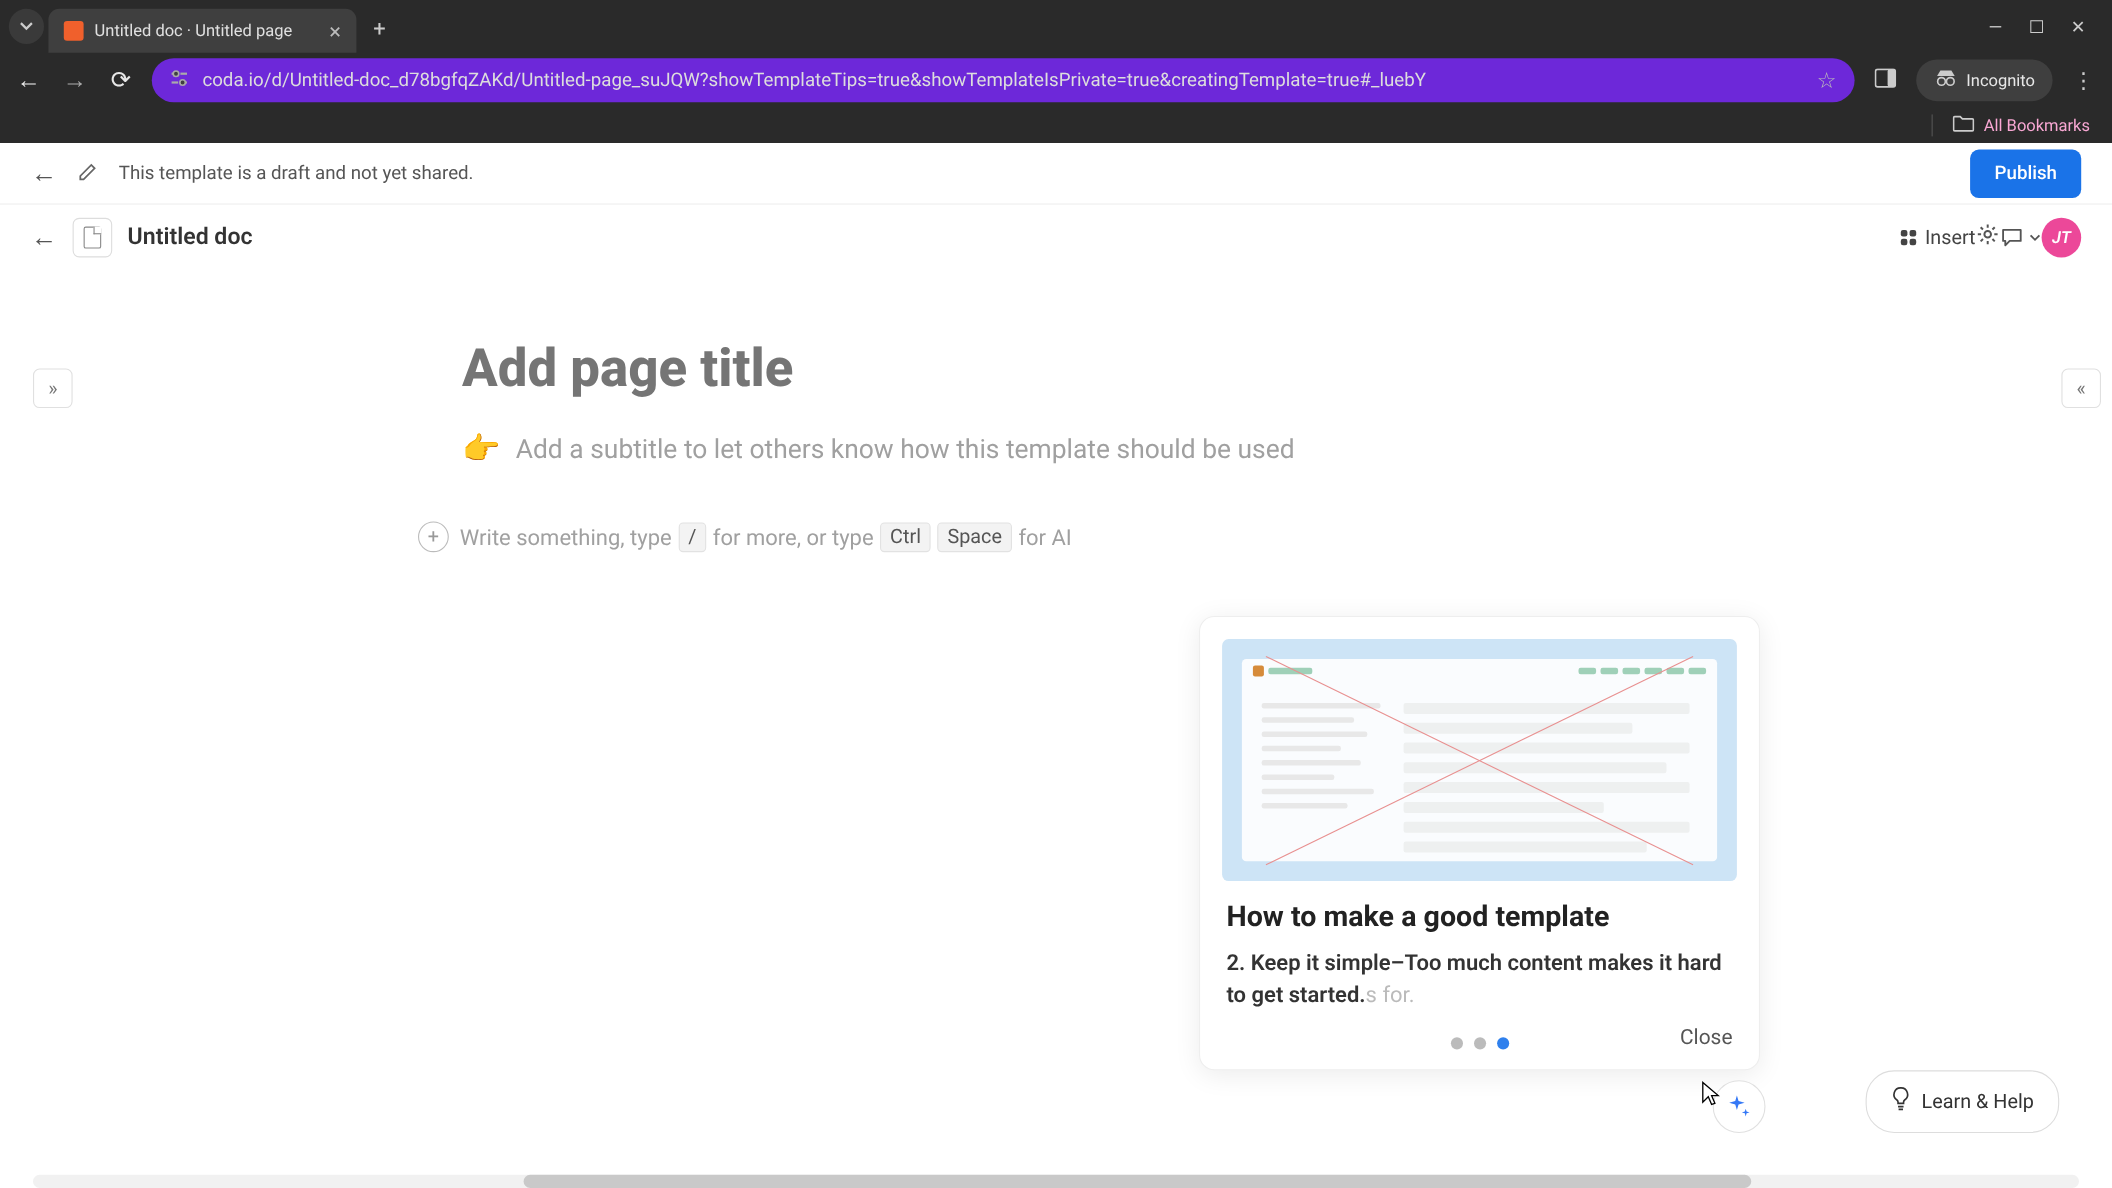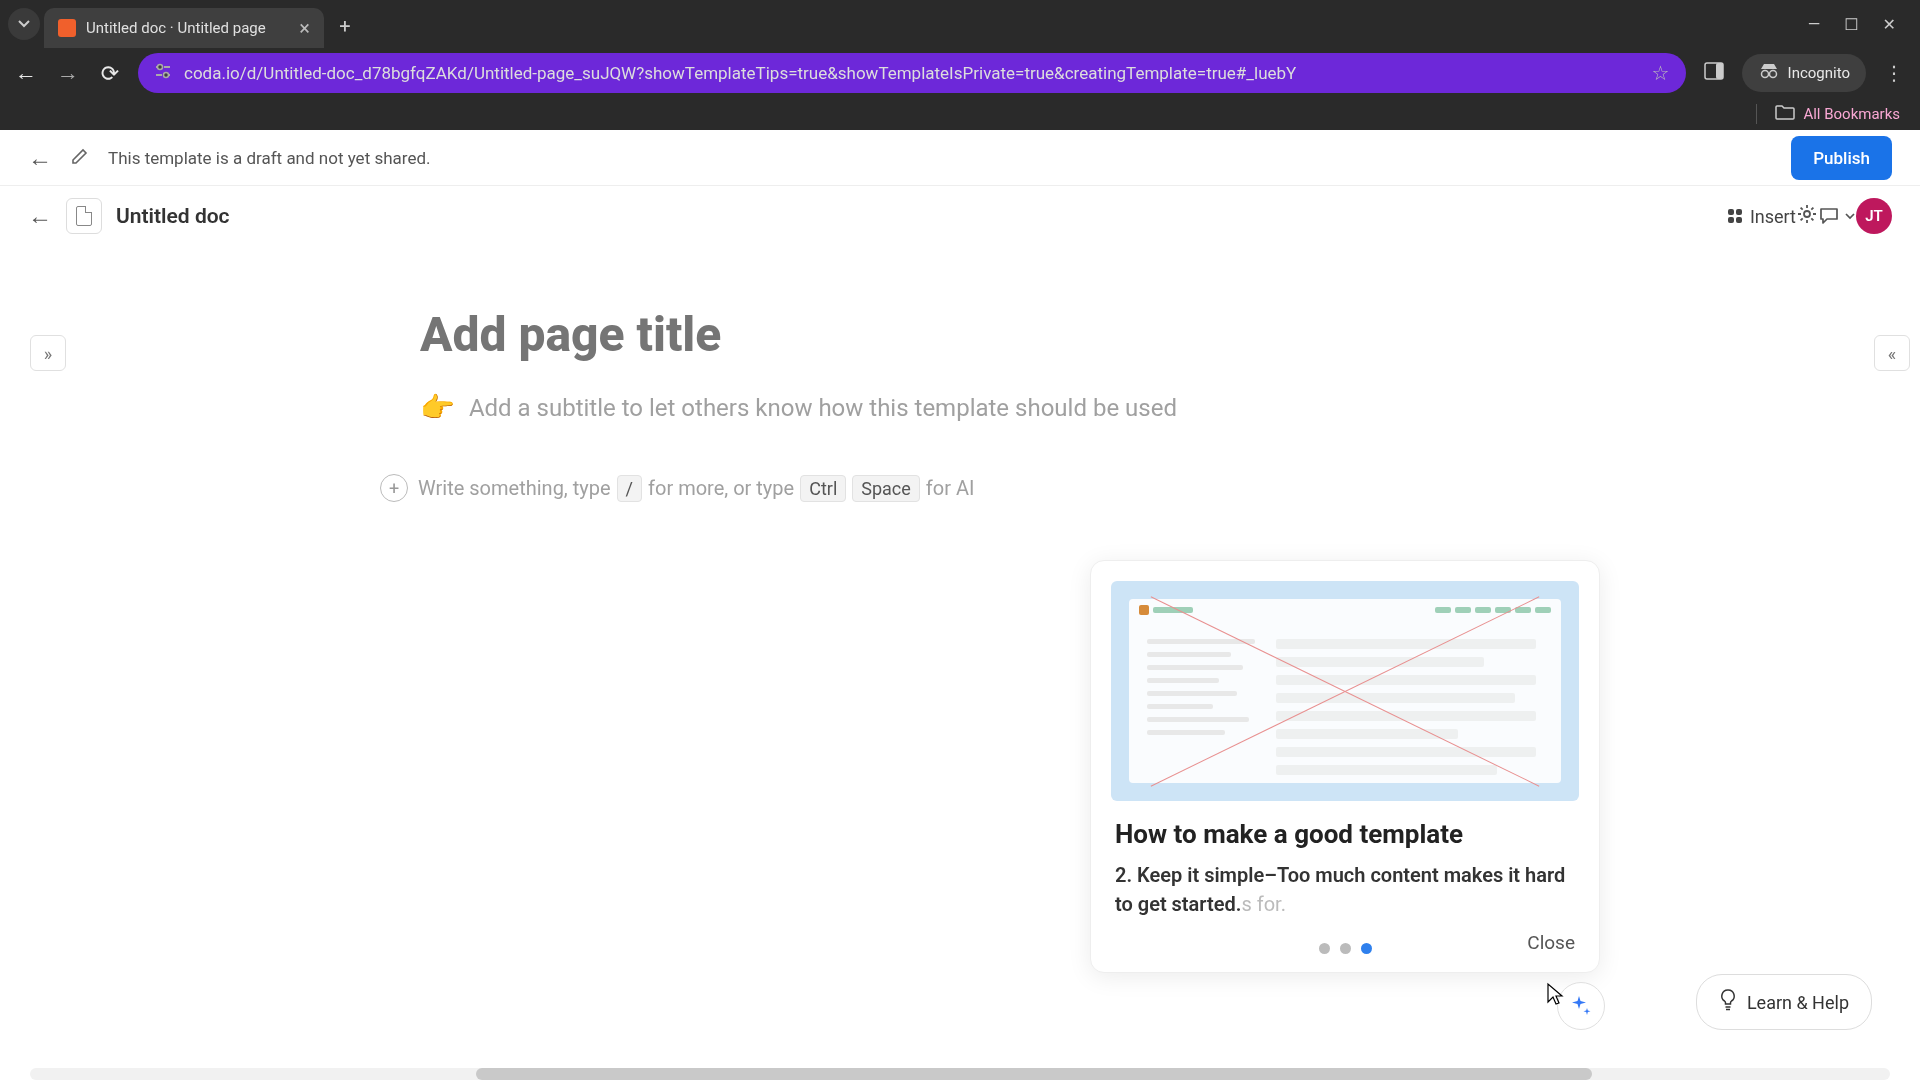--- a/index.html
+++ b/index.html
@@ -44,21 +44,21 @@
 .doc-icon { width: 36px; height: 36px; border: 1px solid #ddd; border-radius: 6px; display: flex; align-items: center; justify-content: center; }
 .doc-icon-inner { width: 16px; height: 20px; border: 1.5px solid #888; border-radius: 2px; position: relative; }
 .doc-icon-inner::after { content: ''; position: absolute; right: -1px; top: -1px; width: 6px; height: 6px; border-left: 1.5px solid #888; border-bottom: 1.5px solid #888; background: #fff; }
 .doc-title { font-size: 21px; font-weight: 600; color: #333; }
 .doc-actions { margin-left: auto; display: flex; align-items: center; }
 .insert-btn { display: flex; align-items: center; gap: 8px; font-size: 18px; color: #444; cursor: pointer; }
 .grid-icon { display: grid; grid-template-columns: 6px 6px; grid-template-rows: 6px 6px; gap: 2px; }
 .grid-icon span { background: #444; border-radius: 2px; }
 .gear { color: #555; cursor: pointer; font-size: 22px; }
 .comment-menu { display: flex; align-items: center; gap: 4px; color: #555; cursor: pointer; }
-.avatar { width: 36px; height: 36px; border-radius: 50%; background: #be185d; color: #fff; display: flex; align-items: center; justify-content: center; font-size: 15px; font-weight: 600; cursor: pointer; }
+.avatar { width: 36px; height: 36px; border-radius: 50%; background: #ec4899; color: #fff; display: flex; align-items: center; justify-content: center; font-size: 15px; font-weight: 600; cursor: pointer; font-style: italic; }
 
 
 .side-toggle-left { position: absolute; left: 30px; top: 335px; width: 36px; height: 36px; border: 1px solid #e0e0e0; border-radius: 6px; background: #fff; display: flex; align-items: center; justify-content: center; color: #777; cursor: pointer; font-size: 18px; }
 .side-toggle-right { position: absolute; right: 10px; top: 335px; width: 36px; height: 36px; border: 1px solid #e0e0e0; border-radius: 6px; background: #fff; display: flex; align-items: center; justify-content: center; color: #777; cursor: pointer; font-size: 18px; }
 
 
 .content { padding: 60px 0 0 420px; }
 .page-title-input { font-size: 48px; font-weight: 800; color: #15803d; border: none; outline: none; width: 800px; background: transparent; }
 .subtitle-row { display: flex; align-items: center; gap: 14px; margin-top: 28px; }
 .hand-emoji { font-size: 28px; }

